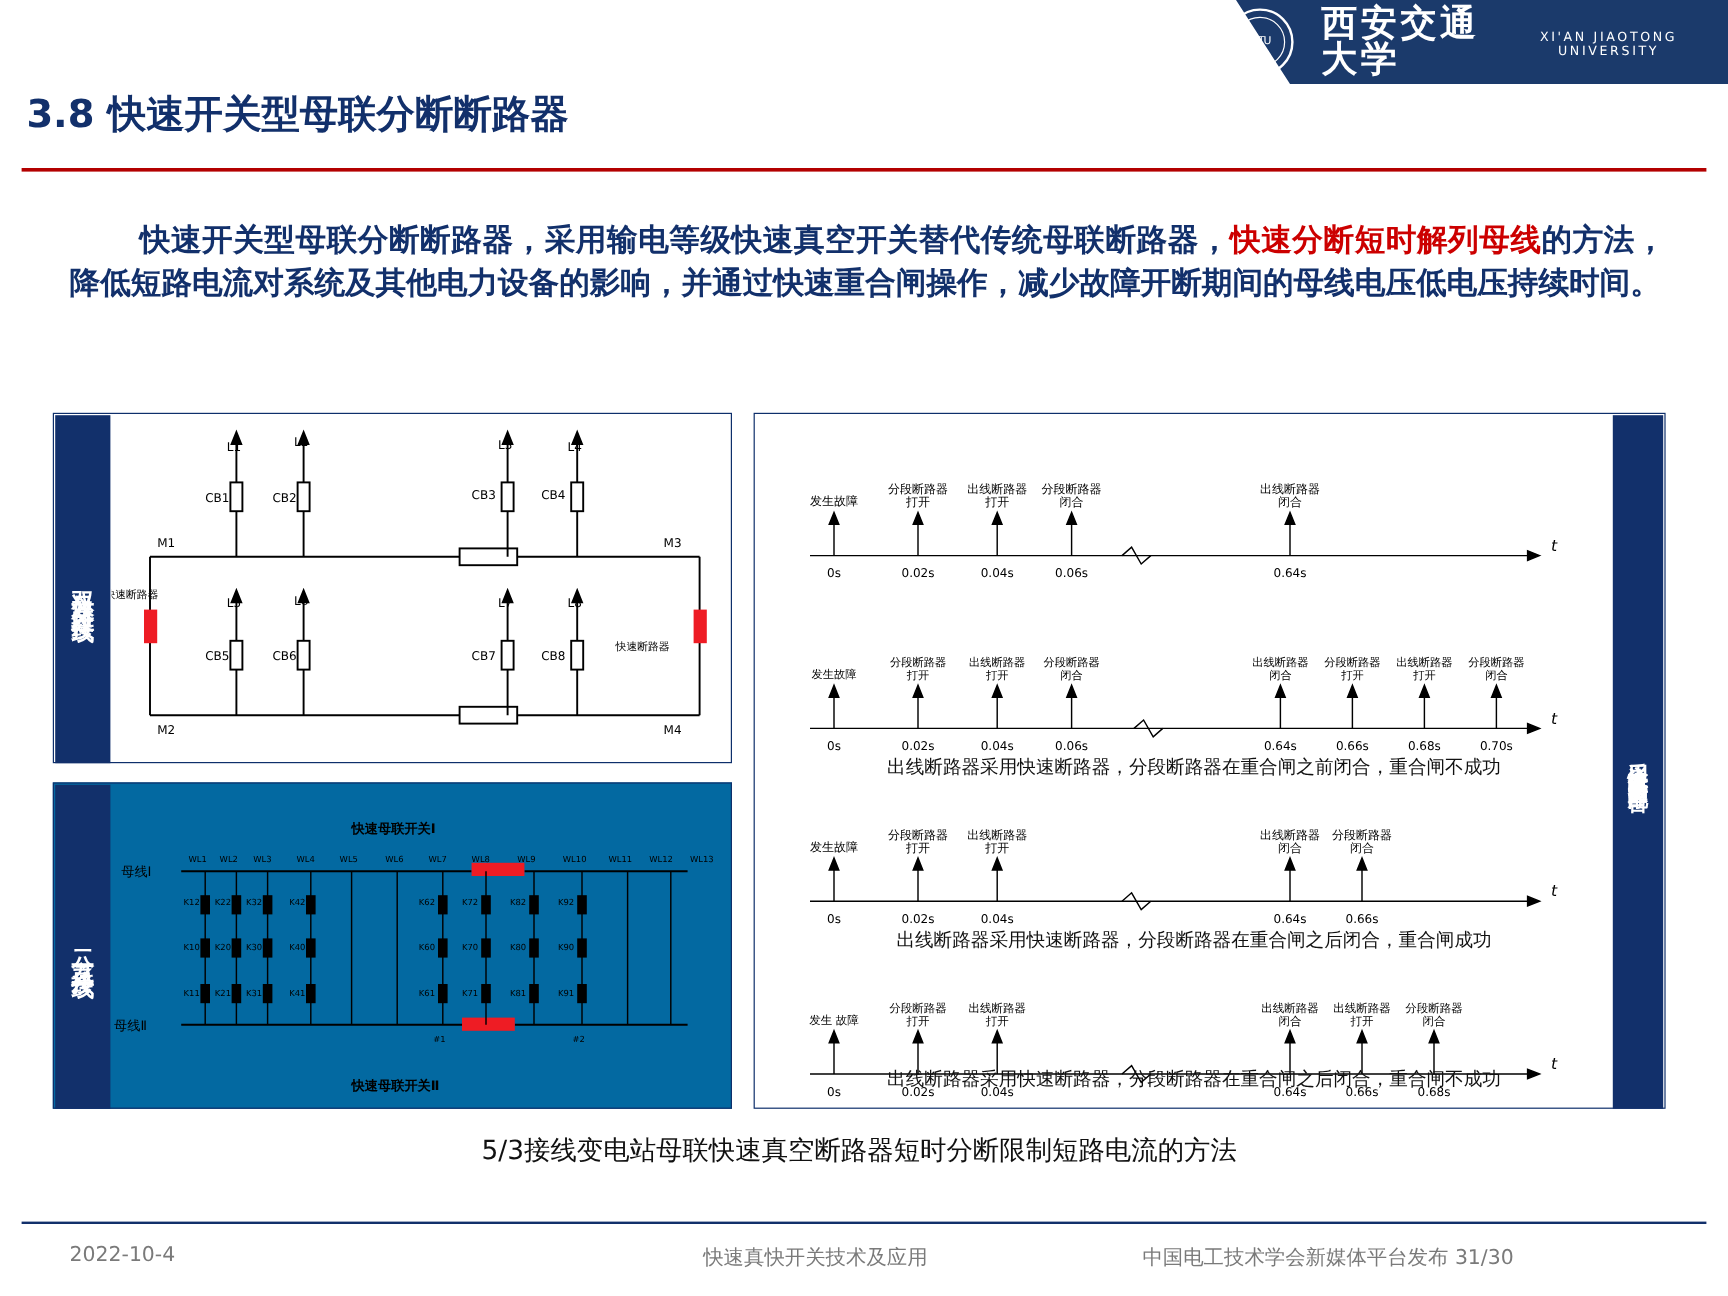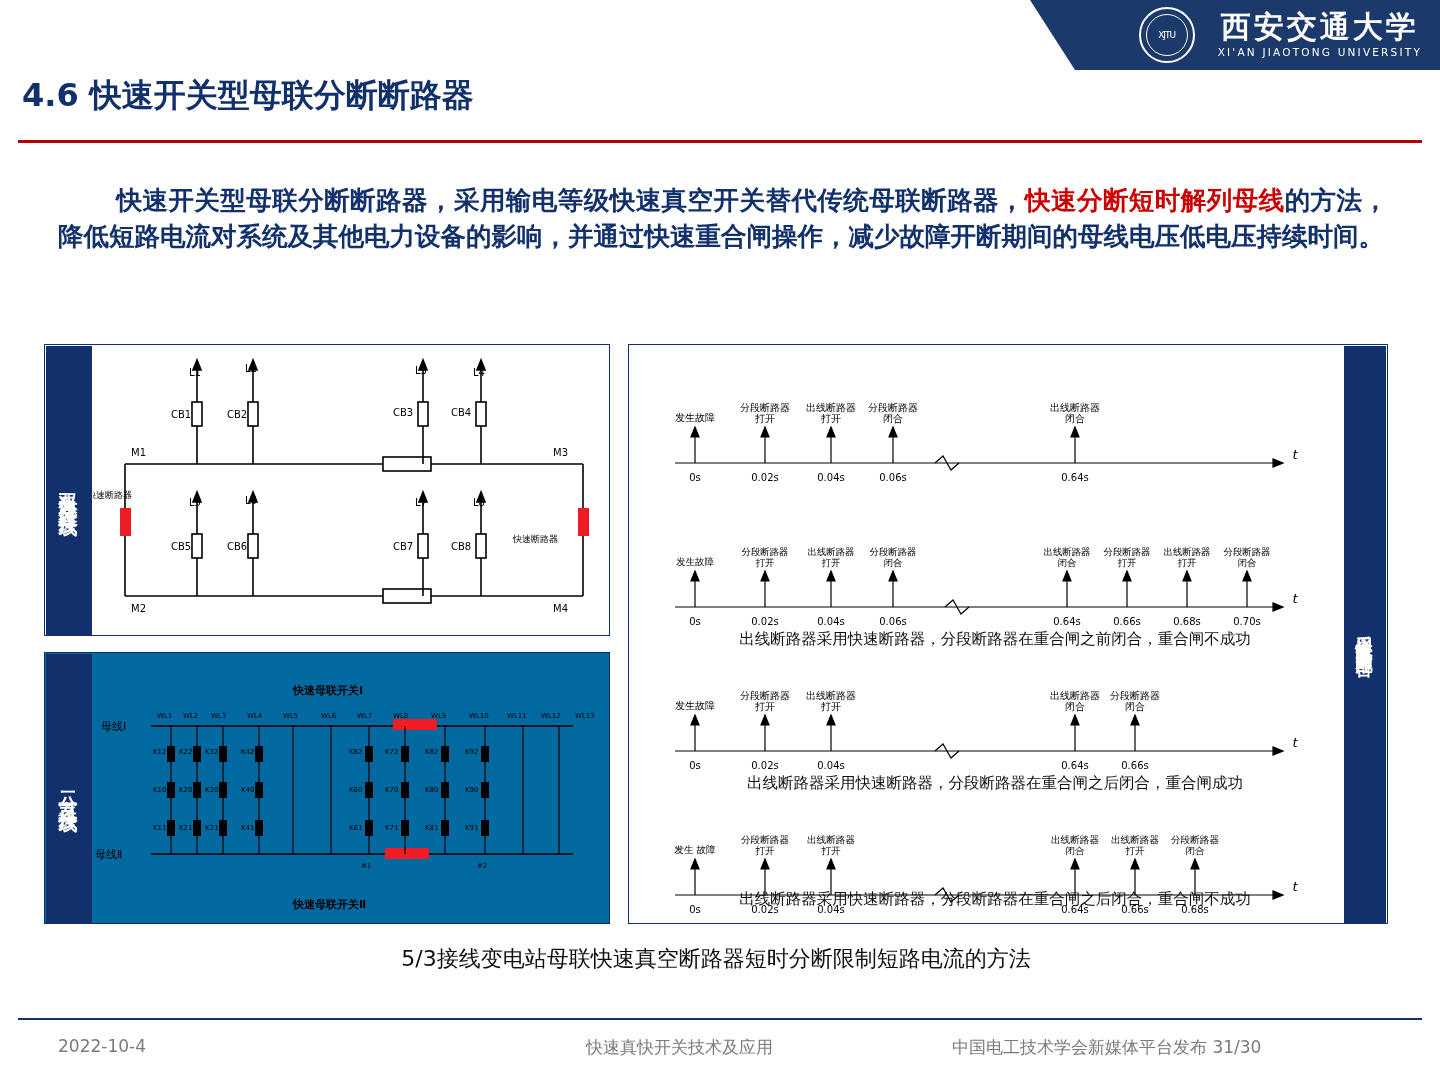--- a/index.html
+++ b/index.html
@@ -29,21 +29,21 @@
     border:1px solid #ffffff;border-radius:50%;
   }
   .seal span{color:#fff;font-size:9px;letter-spacing:-1px;z-index:2;}
   .uni-cn{
     color:#fff;font-family:"DejaVu Serif","Liberation Serif",serif;
     font-size:30px;font-weight:bold;letter-spacing:3px;line-height:1;
   }
   .uni-en{
     color:#fff;font-size:10.5px;letter-spacing:2.2px;margin-top:4px;text-align:center;
   }
-  .uni-wrap{display:flex;flex-direction:column;align-items:center;}
+  .uni-wrap{display:flex;flex-direction:row;align-items:center;}
 
   .slide-title{
     position:absolute;left:22px;top:74px;
     font-size:32px;font-weight:bold;color:#12306b;
     font-family:"DejaVu Sans","Liberation Sans",sans-serif;
     letter-spacing:0px;
   }
   .rule{
     position:absolute;left:18px;top:140px;width:1404px;height:3px;background:#b30000;
   }
@@ -107,21 +107,21 @@
 <div class="hdr-logo">
   <div class="seal">
     <span>XJTU</span>
   </div>
   <div class="uni-wrap">
     <div class="uni-cn">西安交通大学</div>
     <div class="uni-en">XI'AN JIAOTONG UNIVERSITY</div>
   </div>
 </div>
 
-<div class="slide-title">4.6 快速开关型母联分断断路器</div>
+<div class="slide-title">3.8 快速开关型母联分断断路器</div>
 <div class="rule"></div>
 
 <div class="lead">
   <span class="ind"></span><span>快速开关型母联分断断路器，采用输电等级快速真空开关替代传统母联断路器，</span><span class="hl">快速分断短时解列母线</span><span>的方法，降低短路电流对系统及其他电力设备的影响，并通过快速重合闸操作，减少故障开断期间的母线电压低电压持续时间。</span>
 </div>
 
 <div class="fig-left-top">
   <div class="vtab vtab-lt">双母双分段接线</div>
   <svg width="516" height="288" viewBox="0 0 516 288" style="position:absolute;left:48px;top:1px;">
     <g stroke="#000" stroke-width="1.6" fill="none">

